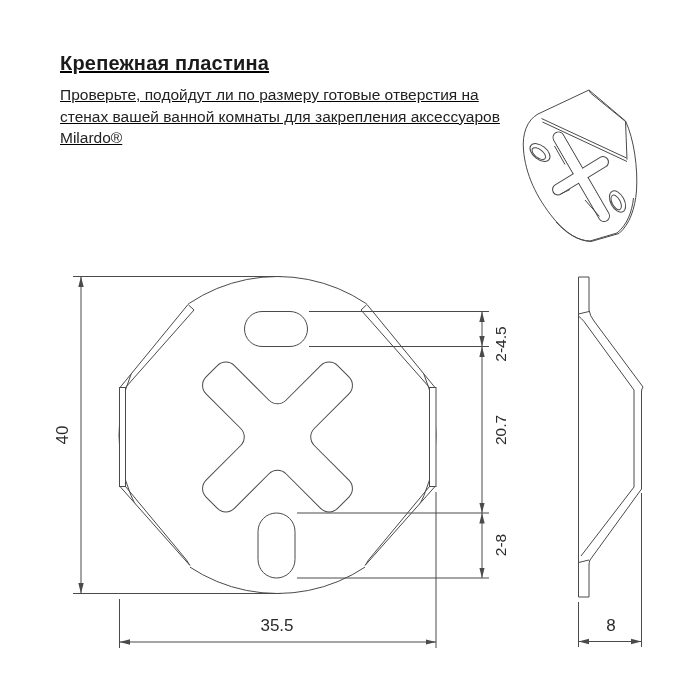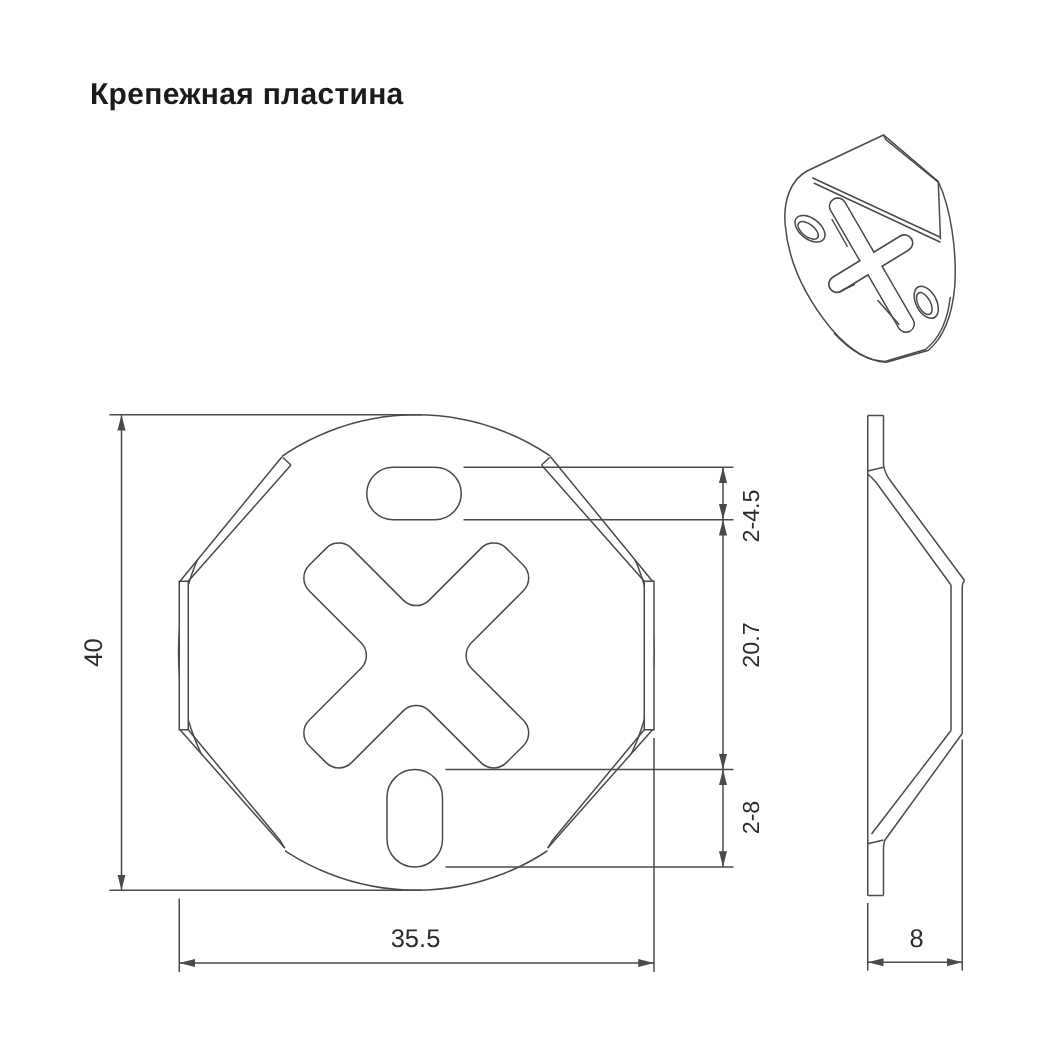--- a/index.html
+++ b/index.html
@@ -1,34 +1,35 @@
 <!DOCTYPE html>
 <html><head>
 <meta charset="utf-8">
 <style>
   html,body{margin:0;padding:0;background:#ffffff;}
   .page{position:relative;width:700px;height:700px;background:#ffffff;overflow:hidden;
         font-family:"Liberation Sans", sans-serif;}
-  .hdr{position:absolute;left:60px;top:52px;width:470px;}
+  .hdr{position:absolute;left:60px;top:52px;width:470px;text-decoration:underline;}
   .hdr h1{margin:0;font-size:20px;font-weight:bold;color:#1b1b1b;letter-spacing:.2px;}
   .hdr p{margin:9px 0 0 0;font-size:15.5px;color:#222;line-height:1.4;width:462px;}
   svg{position:absolute;left:0;top:0;}
   .ln{stroke:#4a4a4a;stroke-width:1;fill:none;}
   .lnw{stroke:#4a4a4a;stroke-width:1;fill:#ffffff;}
   .mask{fill:#ffffff;stroke:none;}
   .dim{stroke:#4a4a4a;stroke-width:1;fill:none;}
   .dimtext{font-family:"Liberation Sans",sans-serif;fill:#2b2b2b;}
 </style>
 </head>
 <body>
 
 <div class="page">
 
   <div class="hdr">
     <h1>Крепежная пластина</h1>
+    <p>Проверьте, подойдут ли по размеру готовые отверстия на стенах вашей ванной комнаты для закрепления аксессуаров Milardo®</p>
   </div>
 
   <svg width="700" height="700" viewBox="0 0 700 700">
     <defs>
       <marker id="arr" markerUnits="userSpaceOnUse" markerWidth="11" markerHeight="7" refX="10.5" refY="3.5" orient="auto-start-reverse">
         <path d="M0,0.8 L10.5,3.5 L0,6.2 Z" fill="#4a4a4a"></path>
       </marker>
     </defs>
 
     <g>

